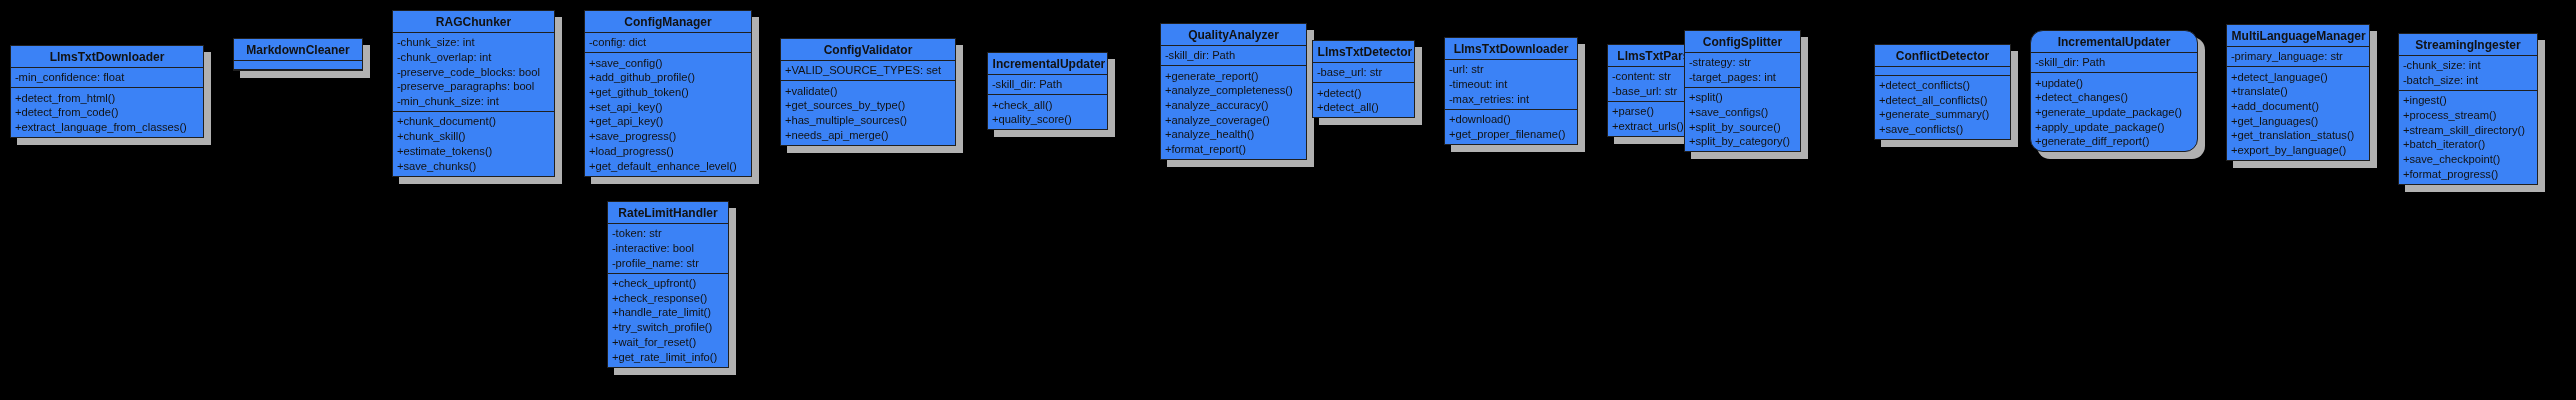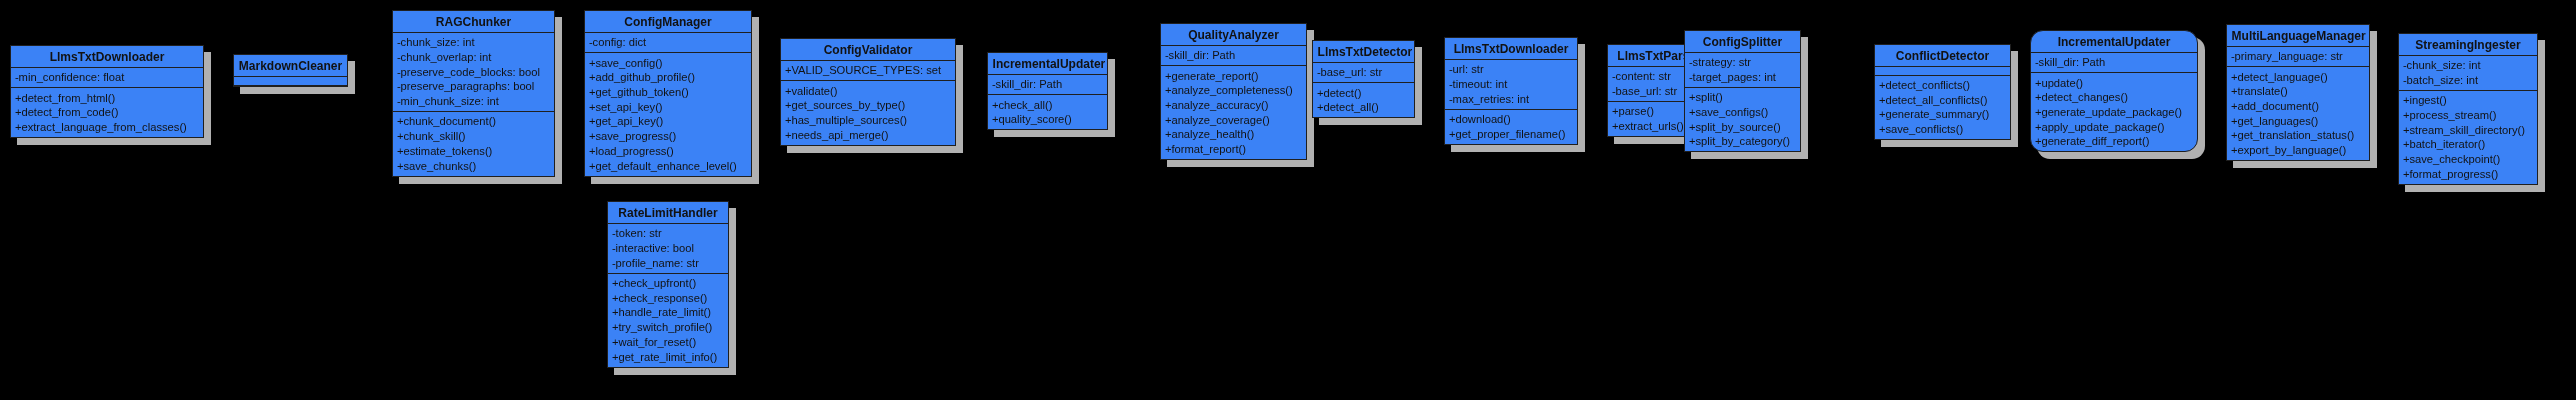--- a/index.html
+++ b/index.html
@@ -64,21 +64,21 @@
       <div class="uml-title">LlmsTxtDownloader</div>
       <div class="uml-attrs">
         <div class="uml-member">-min_confidence: float</div>
       </div>
       <div class="uml-methods">
         <div class="uml-member">+detect_from_html()</div>
         <div class="uml-member">+detect_from_code()</div>
         <div class="uml-member">+extract_language_from_classes()</div>
       </div>
     </div>
-    <div class="uml-class" style="left: 233px; top: 54px; width: 115px;">
+    <div class="uml-class" style="left: 233px; top: 38px; width: 130px;">
       <div class="uml-title">MarkdownCleaner</div>
       <div class="uml-attrs"></div>
     </div>
     <div class="uml-class" style="left: 392px; top: 10px; width: 163px;">
       <div class="uml-title">RAGChunker</div>
       <div class="uml-attrs">
         <div class="uml-member">-chunk_size: int</div>
         <div class="uml-member">-chunk_overlap: int</div>
         <div class="uml-member">-preserve_code_blocks: bool</div>
         <div class="uml-member">-preserve_paragraphs: bool</div>

